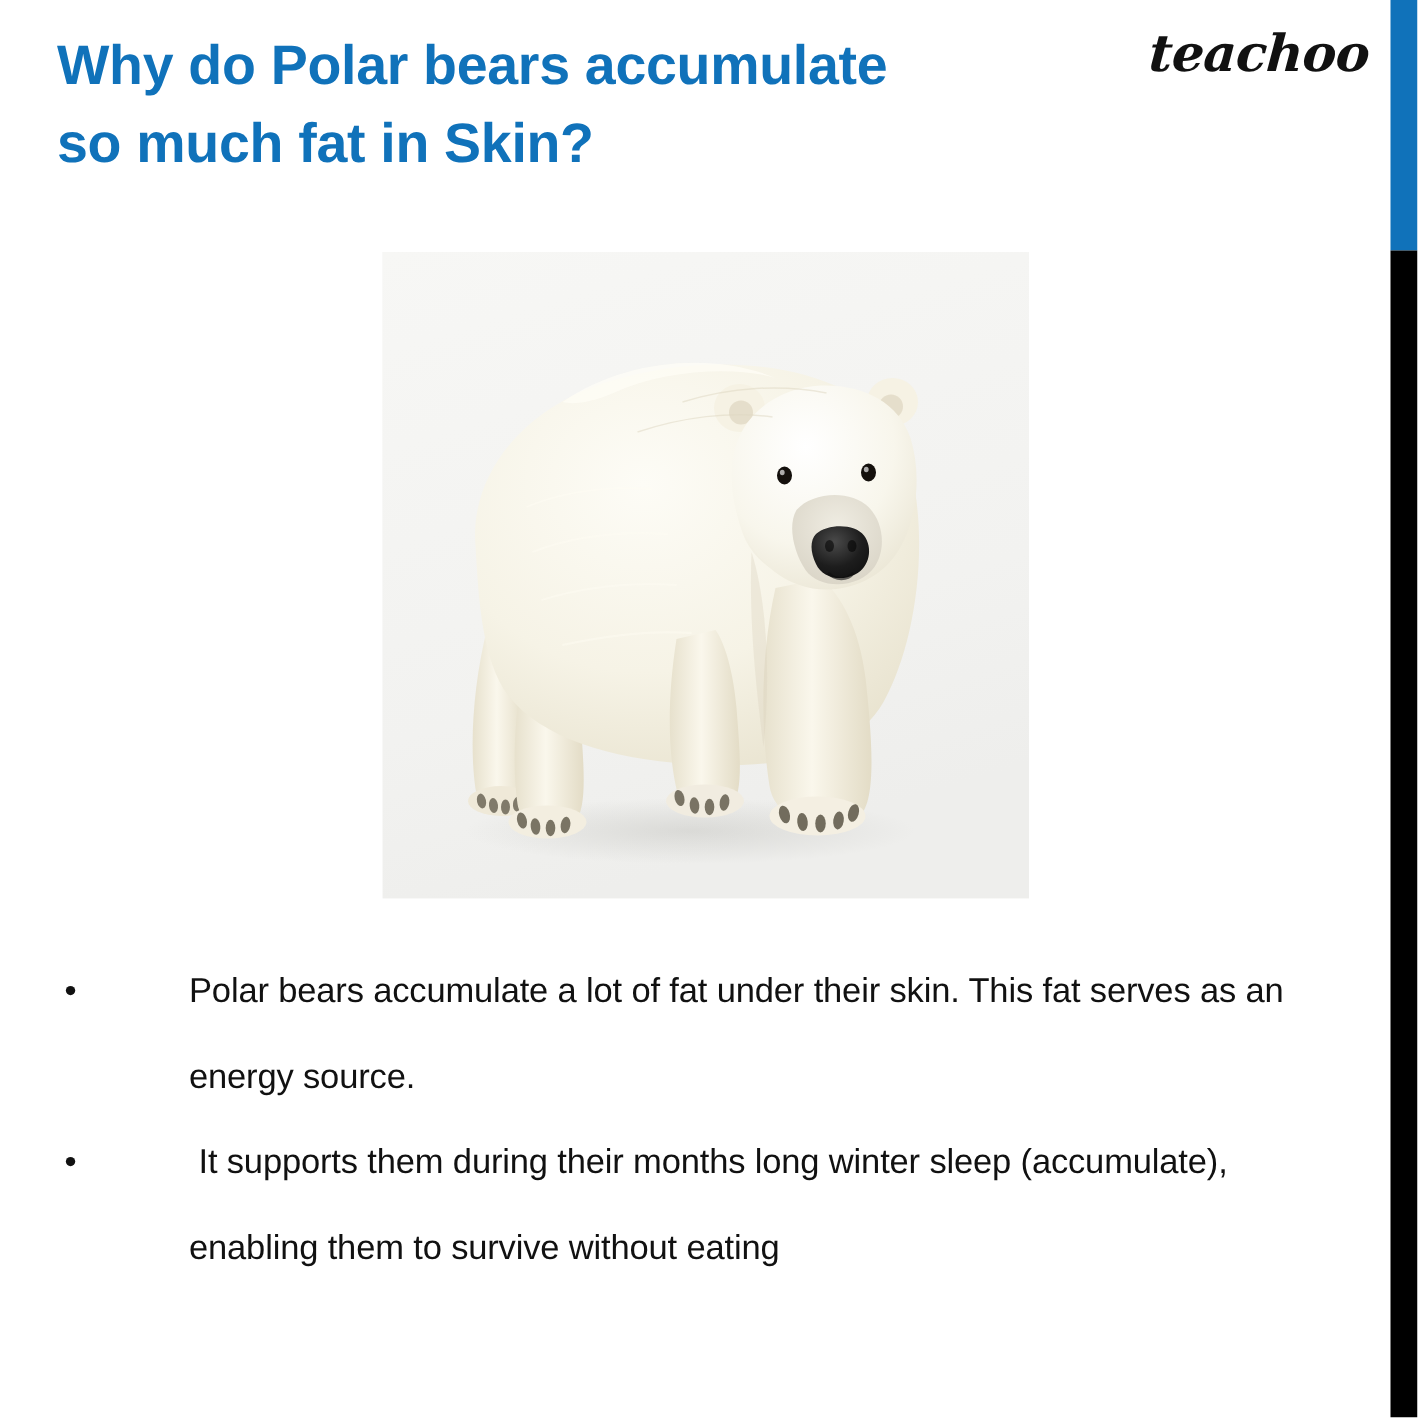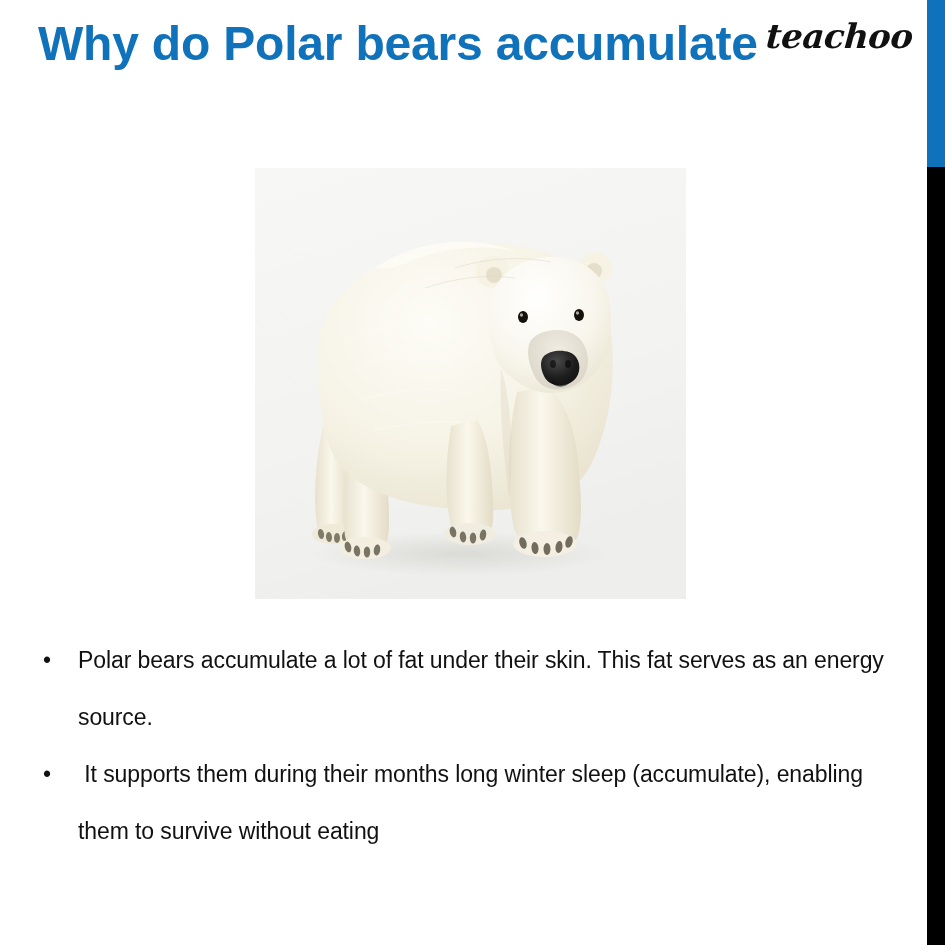--- a/index.html
+++ b/index.html
@@ -43,21 +43,21 @@
   }
 
   
   .title {
     position: absolute;
     left: 38px;
     top: 18px;
     width: 740px;
     color: #1072BA;
     font-family: "Liberation Sans", sans-serif;
-    font-size: 48px;
+    font-size: 37px;
     font-weight: bold;
     line-height: 52px;
     letter-spacing: -0.2px;
   }
   .title-line { display: block; white-space: nowrap; }
 
   
   .logo {
     position: absolute;
     left: 762px;
@@ -106,32 +106,34 @@
     position: absolute;
     left: 13px;
     top: 0;
     font-size: 23px;
     line-height: 57px;
     color: #111111;
   }
   .bullet-row .btext {
     display: block;
     white-space: pre-wrap;
+    margin-left: 48px;
   }
 </style>
 </head>
 <body>
 
 <div class="slide">
 
   <div class="edge-bar-blue"></div>
   <div class="edge-bar-black"></div>
 
   <div class="title">
     <span class="title-line">Why do Polar bears accumulate</span>
+    <span class="title-line">so much fat in Skin?</span>
   </div>
 
   <div class="logo">teachoo</div>
 
   <div class="photo">
     <svg viewBox="0 0 431 431" xmlns="http://www.w3.org/2000/svg">
       <defs>
         <linearGradient id="bgGrad" x1="0" y1="0" x2="0.3" y2="1">
           <stop offset="0%" stop-color="#f7f7f5"></stop>
           <stop offset="70%" stop-color="#f2f2f0"></stop>

